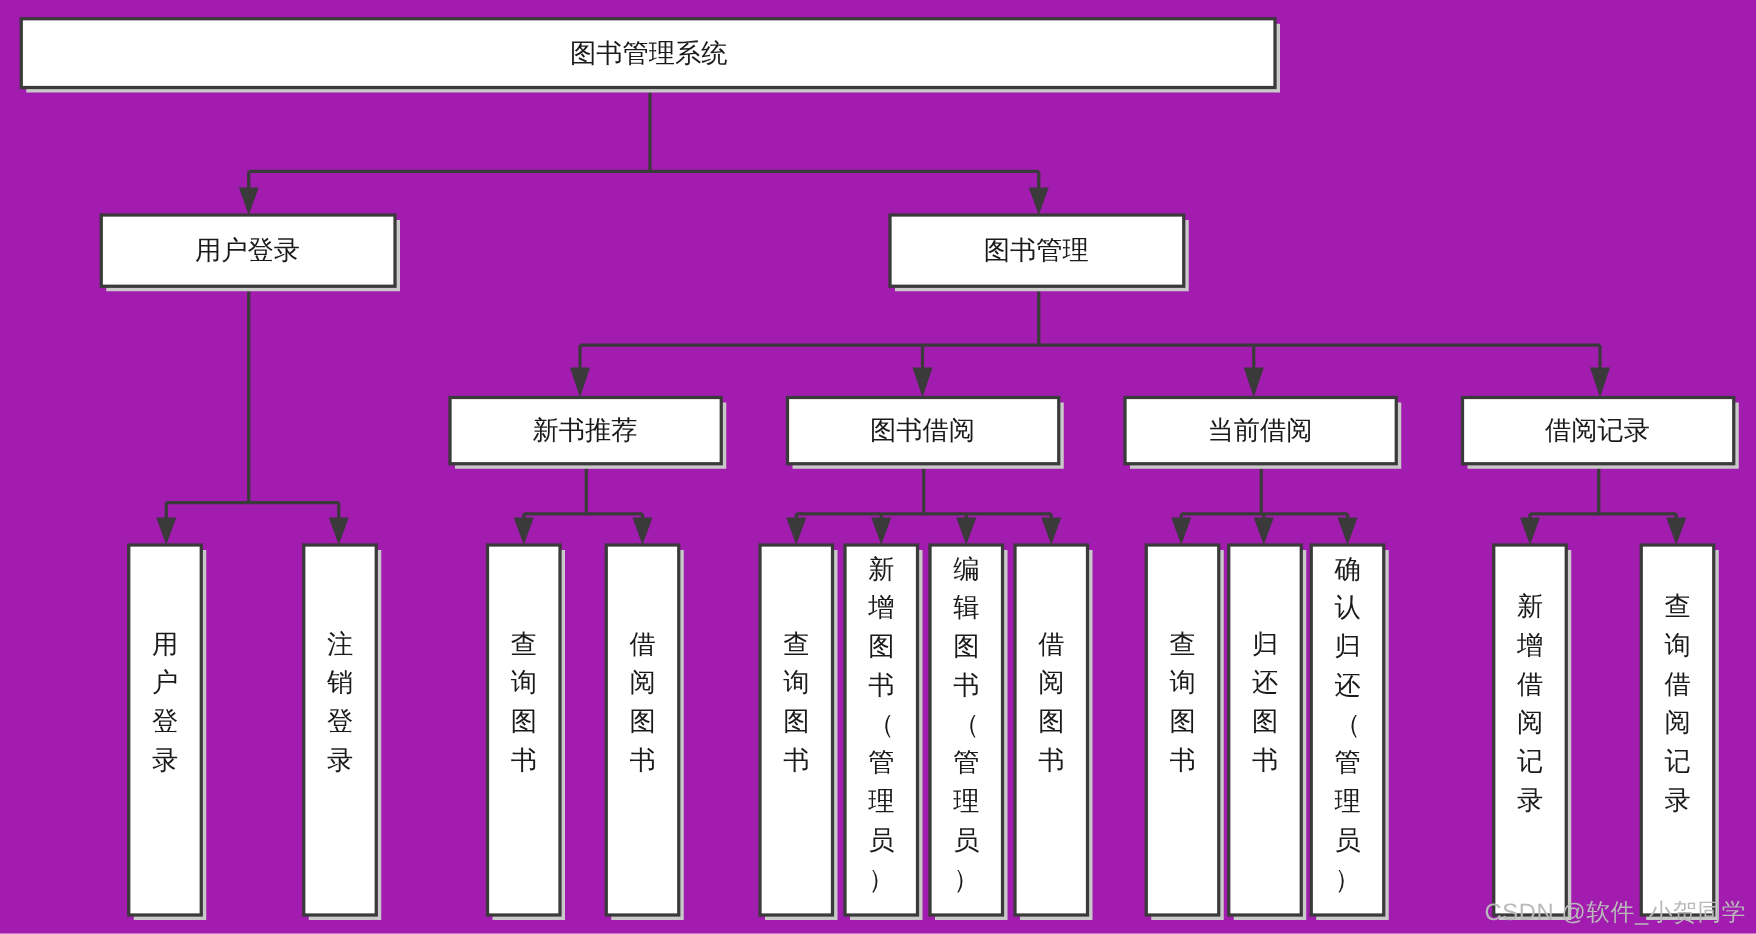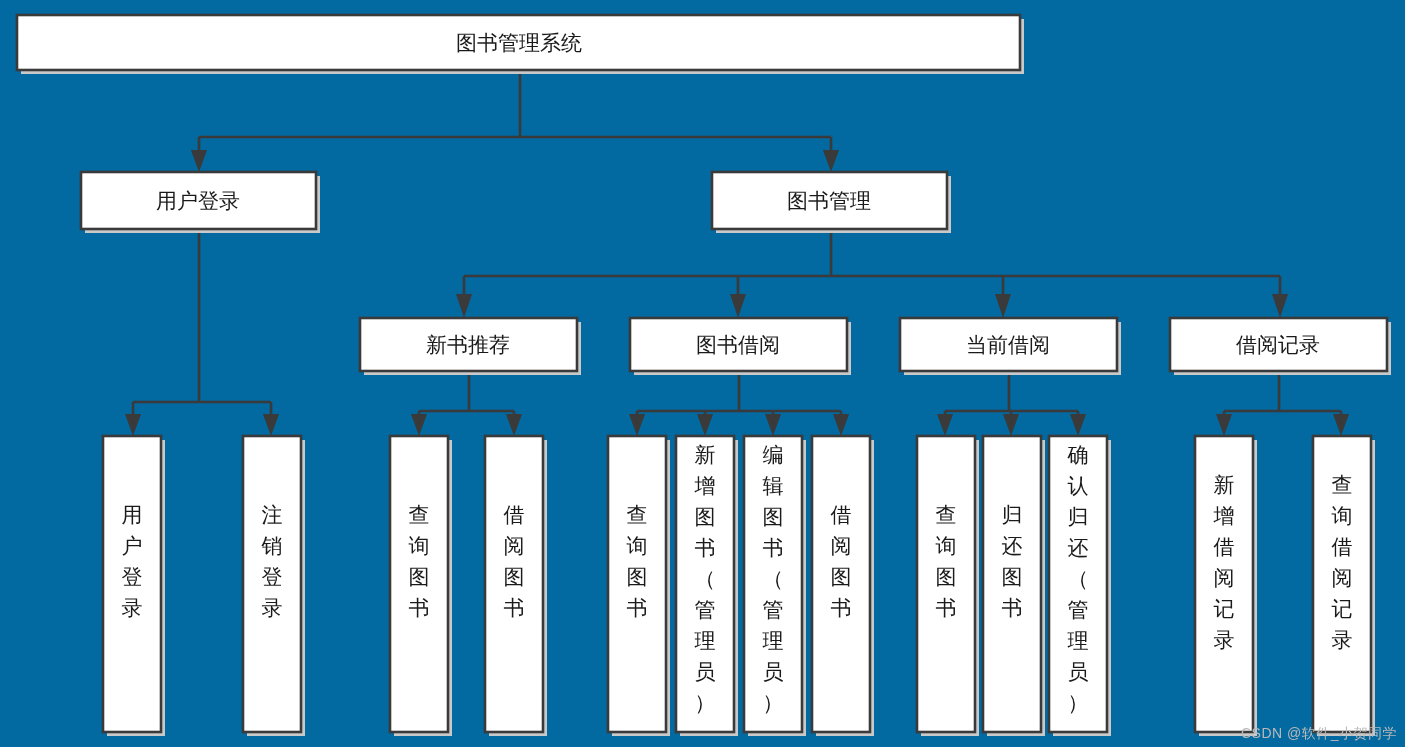--- a/index.html
+++ b/index.html
@@ -7,21 +7,21 @@
     padding: 0;
     background: #ffffff;
   }
   body {
     font-family: "Liberation Sans", "DejaVu Sans", sans-serif;
   }
   #stage {
     position: relative;
     width: 1405px;
     height: 747px;
-    background: #0369a1;
+    background: #a21caf;
     overflow: hidden;
   }
   svg.diagram {
     position: absolute;
     top: 0;
     left: 0;
     width: 1405px;
     height: 747px;
   }
   .node-rect {
@@ -52,21 +52,21 @@
     font-family: "Liberation Sans", "DejaVu Sans", sans-serif;
     fill: #1a1a1a;
     font-size: 21px;
     text-anchor: middle;
   }
   .watermark {
     position: absolute;
     right: 8px;
     bottom: 4px;
     font-family: "Liberation Sans", "DejaVu Sans", sans-serif;
-    font-size: 14px;
+    font-size: 19px;
     color: #b9b9b9;
     letter-spacing: 0.5px;
     white-space: nowrap;
     user-select: none;
   }
 </style>
 </head>
 <body>
 
 <div id="stage">

